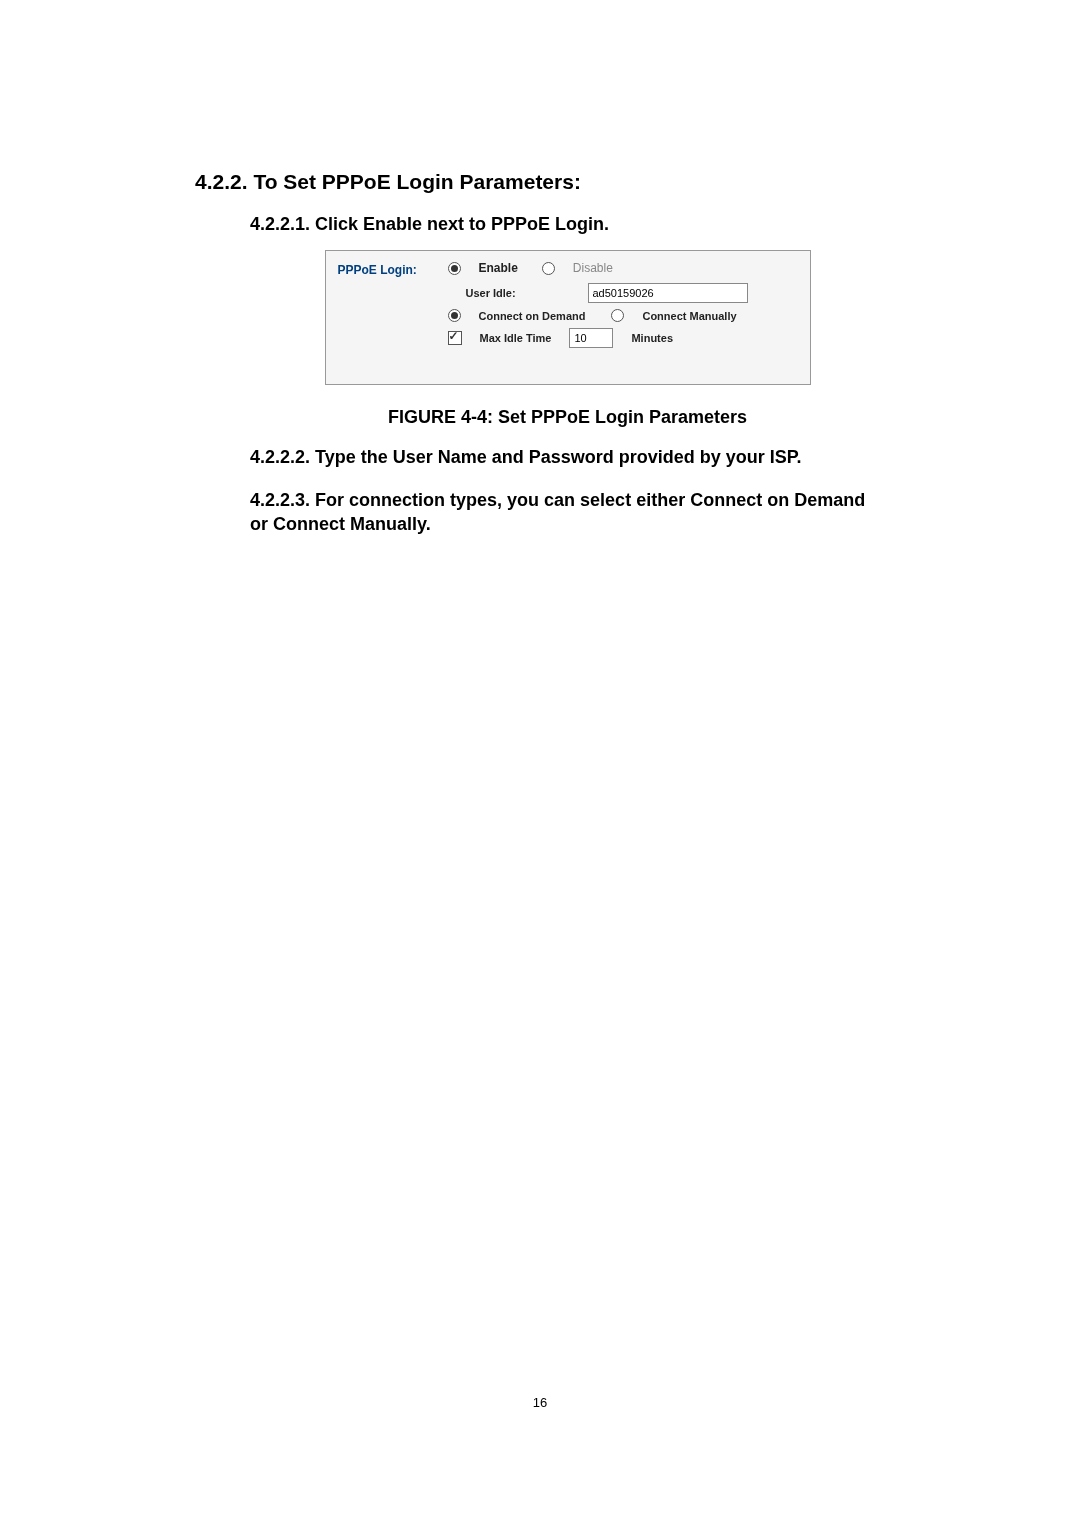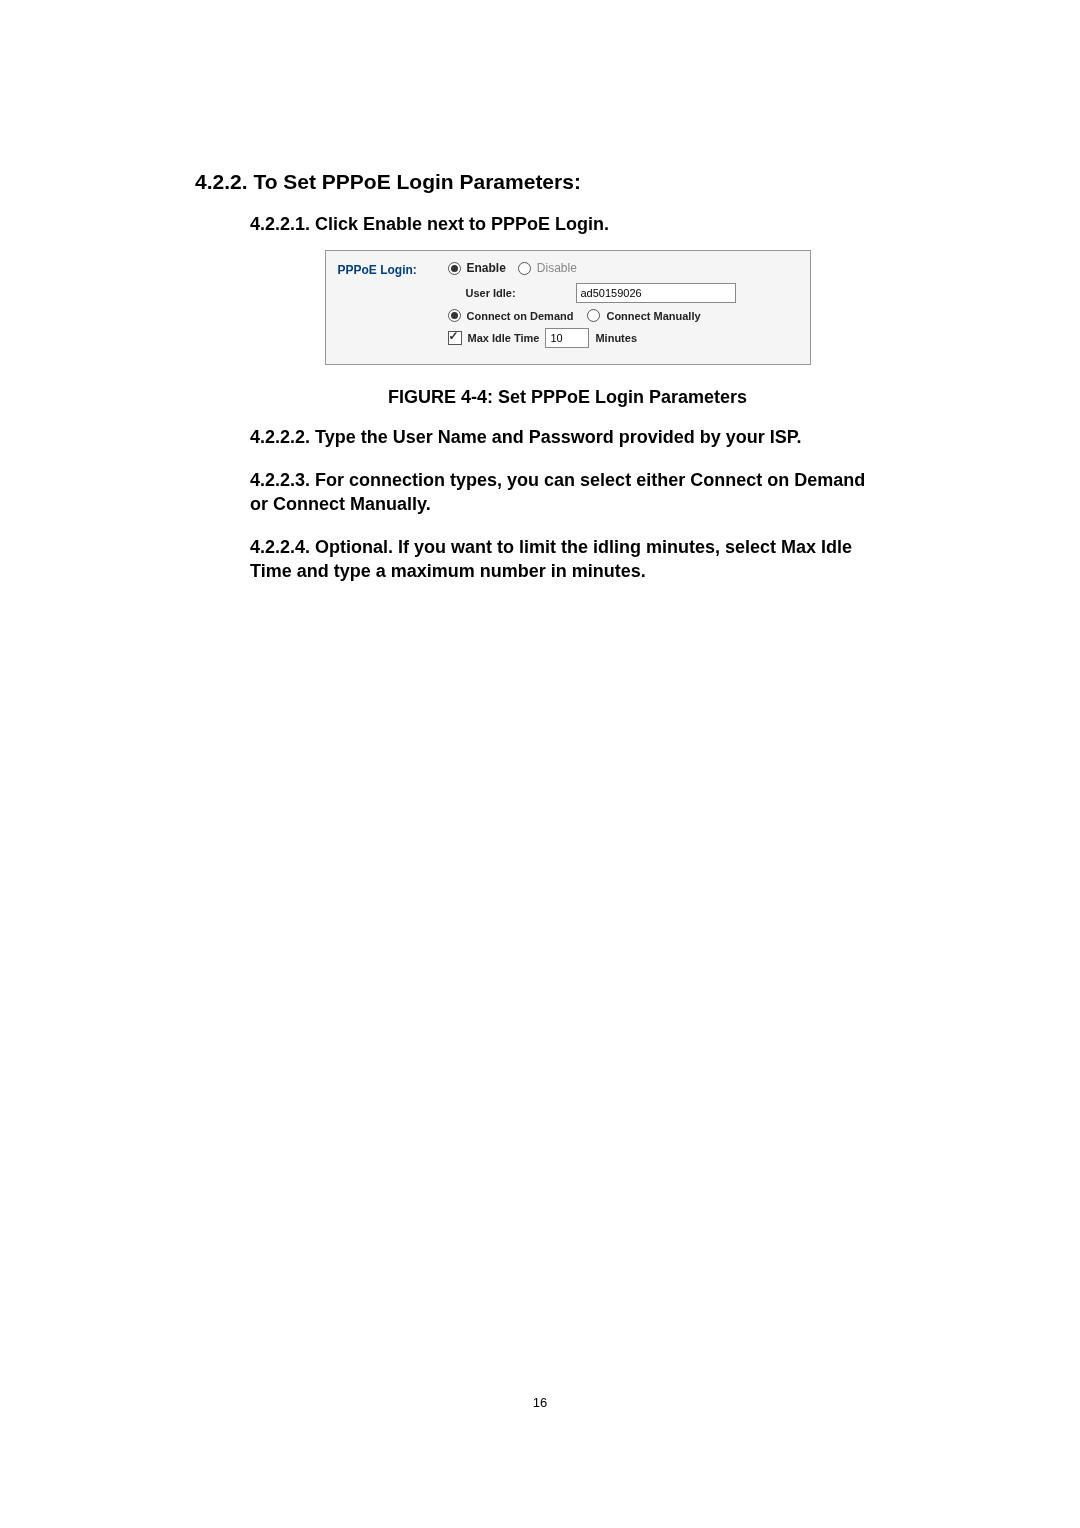--- a/index.html
+++ b/index.html
@@ -30,41 +30,41 @@
   }
   .figure-wrap {
     display: flex;
     justify-content: center;
     margin: 10px 0 22px 0;
   }
   .figure {
     border: 1px solid #999;
     background: #f5f5f5;
     width: 460px;
-    padding: 10px 12px 0 12px;
+    padding: 10px 12px 28px 12px;
     display: flex;
     font-family: Verdana, Arial, sans-serif;
   }
   .fig-left {
     width: 110px;
     font-size: 12px;
     font-weight: bold;
     color: #004080;
     padding-top: 2px;
   }
   .fig-right {
     flex: 1;
     font-size: 11px;
     color: #222;
   }
   .fig-row {
     display: flex;
     align-items: center;
     margin-bottom: 6px;
-    gap: 6px;
+    gap: 18px;
   }
   .fig-row.first { margin-bottom: 8px; }
   .radio {
     display: inline-block;
     width: 11px;
     height: 11px;
     border: 1px solid #555;
     border-radius: 50%;
     position: relative;
     background: #fff;
@@ -167,33 +167,32 @@
           </div>
 
 
           <div class="fig-row" style="margin-top:4px;">
             <span class="radio checked"></span>
             <span class="fig-label-sm">Connect on Demand</span>
             <span class="radio" style="margin-left:8px;"></span>
             <span class="fig-label-sm">Connect Manually</span>
           </div>
 
-          <div class="fig-row" style="margin-bottom:16px;">
+          <div class="fig-row" style="margin-bottom:8px;">
             <span class="checkbox checked"></span>
             <span class="fig-label-sm">Max Idle Time</span>
             <input class="fig-input" style="width: 34px;" value="10">
             <span class="fig-label-sm">Minutes</span>
           </div>
 
         </div>
       </div>
     </div>
 
     <p class="figure-caption">FIGURE 4-4: Set PPPoE Login Parameters</p>
 
     <p class="para">4.2.2.2. Type the User Name and Password provided by your ISP.</p>
     <p class="para">4.2.2.3. For connection types, you can select either Connect on Demand or Connect Manually.</p>
-    <p class="para">4.2.2.4. Optional. If you want to limit the idling minutes, select Max Idle Time and type a maximum number in minutes.</p>
 
   </div>
 </div>
 
 <div class="page-number">16</div>
 
 </body></html>

